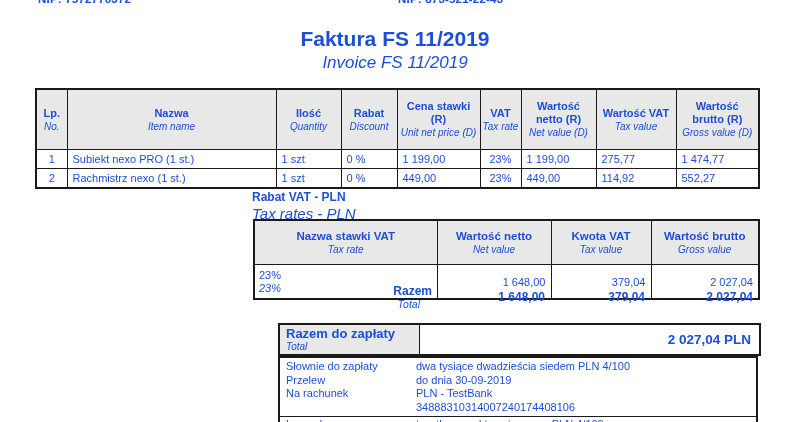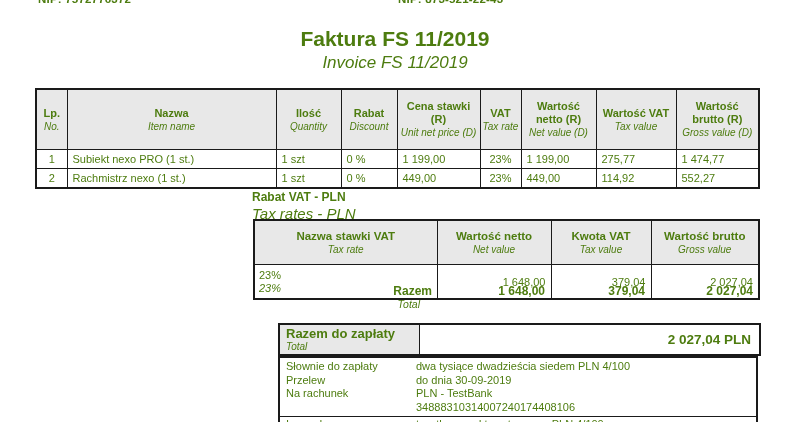--- a/index.html
+++ b/index.html
@@ -1,18 +1,18 @@
 <!DOCTYPE html>
 <html><head>
 <meta charset="utf-8">
 <style>
   html,body { margin:0; padding:0; background:#fff; }
   .page {
     position:relative; width:790px; height:422px; background:#ffffff;
-    font-family:"Liberation Sans", sans-serif; color:#4d7c0f; overflow:hidden;
+    font-family:"Liberation Sans", sans-serif; color:#1d4ed8; overflow:hidden;
   }
   .nip { position:absolute; top:-7px; font-weight:bold; font-size:11.5px; letter-spacing:.2px; }
   .nip-left { left:38px; }
   .nip-right { left:398px; }
 
   .title-block { position:absolute; top:27px; left:0; width:100%; text-align:center; }
   .title { font-size:21px; font-weight:bold; }
   .subtitle { font-size:17px; font-style:italic; margin-top:2px; }
 
   table { border-collapse:collapse; table-layout:fixed;border-radius:30px; }
@@ -34,21 +34,21 @@
   .vat-table th, .vat-table td { border:1px solid #1a1a1a; overflow:hidden; }
   .vat-table th {
     background:#e8e8e8; font-weight:bold; font-size:11.5px;
     padding:8px; text-align:center; vertical-align:middle; height:27px; line-height:13px;
   }
   .vat-table td { font-size:11px; vertical-align:middle; height:31px; }
   .vat-rate-cell { padding:1px 4px; line-height:13px; }
   .vat-rate-sub { font-style:italic; }
   .vat-val { text-align:right; padding-right:5px; }
 
-  .vat-total { position:absolute; left:253px; top:284px; width:505px; display:flex; align-items:flex-start; }
+  .vat-total { position:absolute; left:253px; top:284px; width:505px; display:flex; align-items:center; }
   .vat-total .c1 { width:183px; box-sizing:border-box; }
   .vat-total .c2 { width:114px; box-sizing:border-box; }
   .vat-total .c3 { width:100px; box-sizing:border-box; }
   .vat-total .c4 { width:108px; box-sizing:border-box; }
   .vat-total .lbl-main { font-weight:bold; font-size:12px; text-align:right; padding-right:4px; }
   .vat-total .lbl-sub { font-style:italic; font-size:10.5px; text-align:right; padding-right:16px; }
   .vat-total .num { font-weight:bold; font-size:12px; text-align:right; padding-right:5px; }
 
   .pay-box {
     position:absolute; left:278px; top:323px; width:483px; height:33px;

